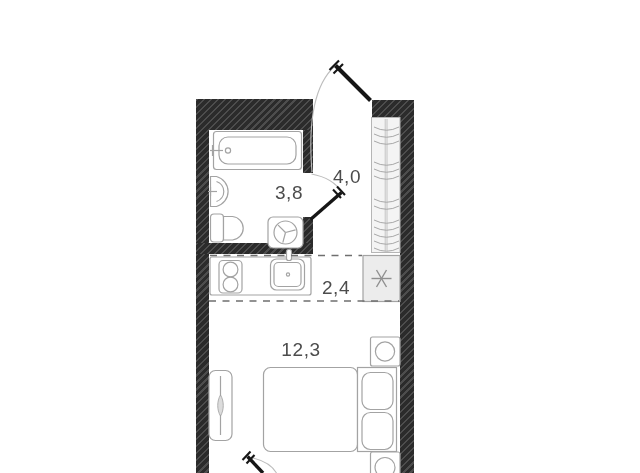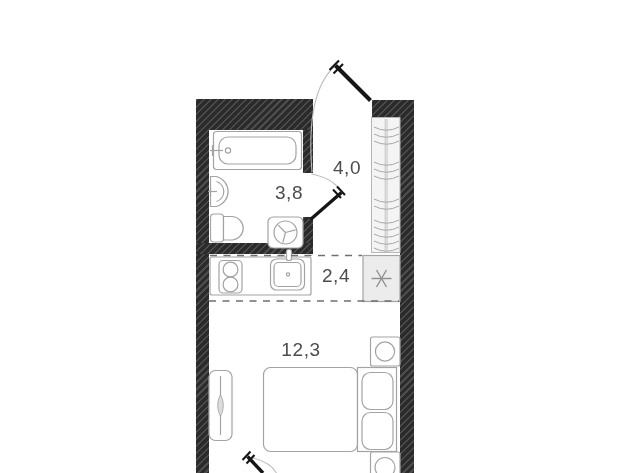--- a/index.html
+++ b/index.html
@@ -163,17 +163,17 @@
 
     <g>
       <path class="door-arc" d="M253 458 Q270 462 276.5 473"></path>
       <line class="door-leaf-thin" x1="247.5" y1="456.5" x2="263" y2="473"></line>
       <line class="chevron" x1="242.5" y1="460" x2="250.5" y2="451.5"></line>
       <line class="chevron" x1="246.5" y1="463.5" x2="254.5" y2="455"></line>
     </g>
   </svg>
 
   <div class="room-label" style="left:273px;top:193px;margin-left:16px;">3,8</div>
-  <div class="room-label" style="left:347px;top:168px;">4,0</div>
-  <div class="room-label" style="left:336px;top:276px;">2,4</div>
+  <div class="room-label" style="left:347px;top:177px;">4,0</div>
+  <div class="room-label" style="left:336px;top:288px;">2,4</div>
   <div class="room-label" style="left:301px;top:350px;">12,3</div>
 
 </div>
 
 </body></html>

